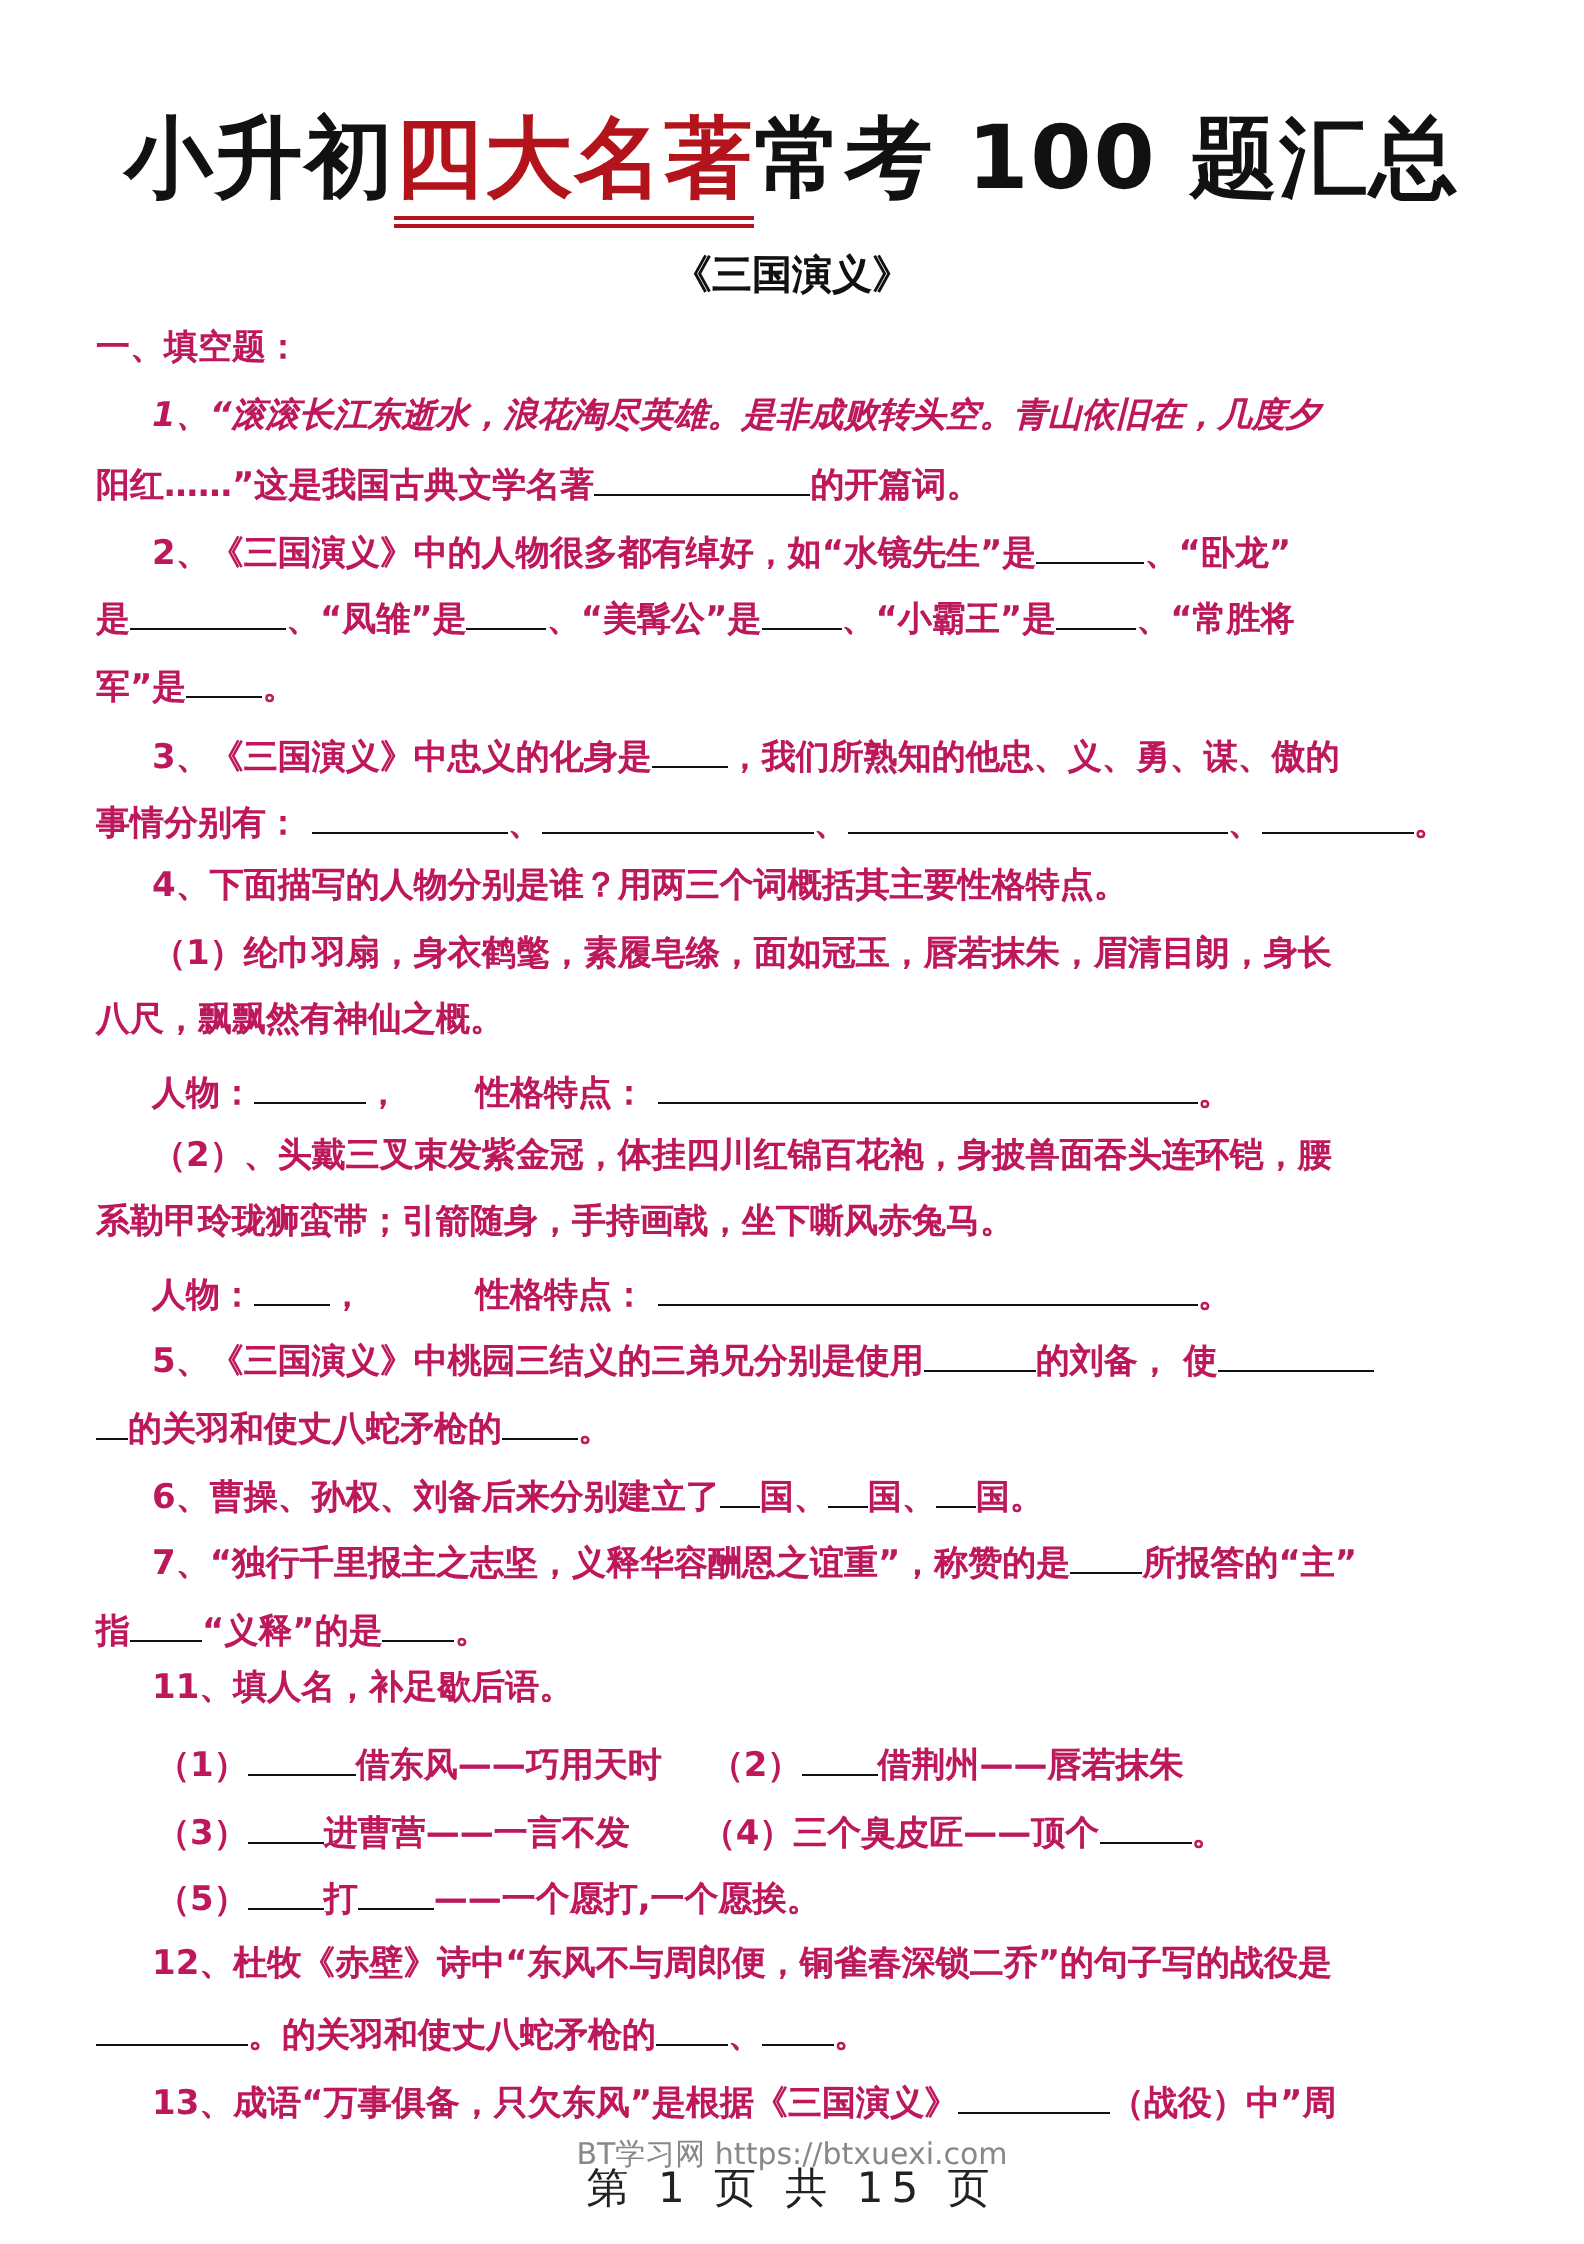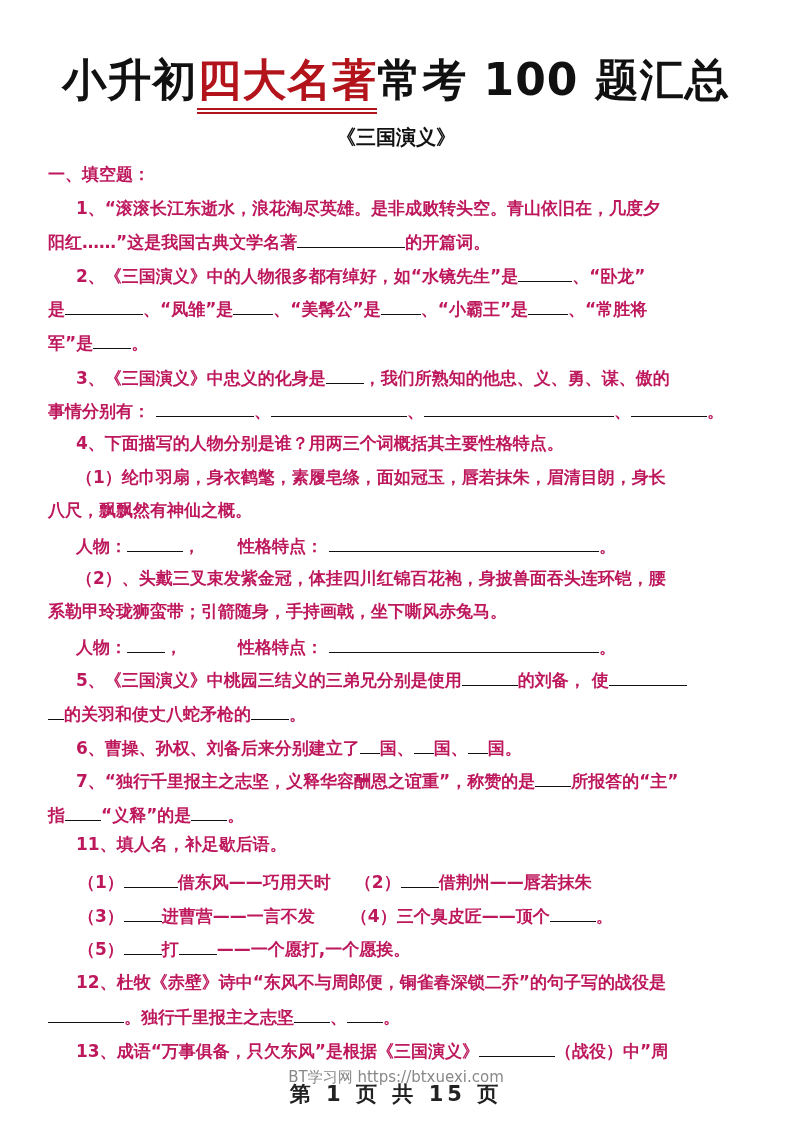--- a/index.html
+++ b/index.html
@@ -10,32 +10,32 @@
   .title .red { color: #b3141c; border-bottom: 6px double #b3141c; padding-bottom: 0px; font-family: Liberation Mono, monospace; }
   .subtitle { position: absolute; top: 122px; left: 0; width: 792px; text-align: center;
               font-size: 20px; font-weight: bold; line-height: 30px; }
   .line { position: absolute; left: 48px; width: 700px; font-size: 17px; font-weight: bold;
           line-height: 24px; white-space: nowrap; color: #be185d; }
   .ind { left: 76px; }
   .blank { display: inline-block; border-bottom: 1.5px solid #111; height: 18px; vertical-align: baseline; }
   .watermark { position: absolute; top: 1068px; left: 0; width: 792px; text-align: center;
                font-size: 15px; color: #888; font-family: "DejaVu Sans", sans-serif; }
   .footer { position: absolute; top: 1080px; left: 0; width: 792px; text-align: center;
-            font-size: 21px; font-weight: bold; color: #222; letter-spacing: 4px; }
+            font-size: 21px; font-weight: normal; color: #222; letter-spacing: 4px; }
 </style>
 </head>
 <body>
 
 <div class="title"><span>小升初</span><span class="red">四大名著</span><span>常考 100 题汇总</span></div>
 
 <div class="subtitle">《三国演义》</div>
 
 <div class="line" style="top:162px;">一、填空题：</div>
 
-<div class="line ind" style="top:196px;">1、“滚滚长江东逝水，浪花淘尽英雄。是非成败转头空。青山依旧在，几度夕</div>
+<div class="line ind" style="top:196px;font-style:italic;">1、“滚滚长江东逝水，浪花淘尽英雄。是非成败转头空。青山依旧在，几度夕</div>
 <div class="line" style="top:229px;"><span>阳红……”这是我国古典文学名著</span><span class="blank" style="width:108px"></span><span>的开篇词。</span></div>
 
 <div class="line ind" style="top:263px;"><span>2、《三国演义》中的人物很多都有绰好，如“水镜先生”是</span><span class="blank" style="width:54px"></span><span>、“卧龙”</span></div>
 <div class="line" style="top:296px;"><span>是</span><span class="blank" style="width:78px"></span><span>、“凤雏”是</span><span class="blank" style="width:40px"></span><span>、“美髯公”是</span><span class="blank" style="width:40px"></span><span>、“小霸王”是</span><span class="blank" style="width:40px"></span><span>、“常胜将</span></div>
 <div class="line" style="top:330px;"><span>军”是</span><span class="blank" style="width:38px"></span><span>。</span></div>
 
 <div class="line ind" style="top:365px;"><span>3、《三国演义》中忠义的化身是</span><span class="blank" style="width:38px"></span><span>，我们所熟知的他忠、义、勇、谋、傲的</span></div>
 <div class="line" style="top:398px;"><span>事情分别有：</span> <span class="blank" style="width:98px"></span><span>、</span><span class="blank" style="width:136px"></span><span>、</span><span class="blank" style="width:190px"></span><span>、</span><span class="blank" style="width:76px"></span><span>。</span></div>
 
 <div class="line ind" style="top:431px;">4、下面描写的人物分别是谁？用两三个词概括其主要性格特点。</div>
@@ -53,18 +53,18 @@
 
 <div class="line ind" style="top:768px;"><span>7、“独行千里报主之志坚，义释华容酬恩之谊重”，称赞的是</span><span class="blank" style="width:36px"></span><span>所报答的“主”</span></div>
 <div class="line" style="top:802px;"><span>指</span><span class="blank" style="width:36px"></span><span>“义释”的是</span><span class="blank" style="width:36px"></span><span>。</span></div>
 
 <div class="line ind" style="top:832px;">11、填人名，补足歇后语。</div>
 <div class="line" style="top:869px;left:78px;"><span>（1）</span><span class="blank" style="width:54px"></span><span>借东风——巧用天时</span><span style="display:inline-block;width:24px"></span><span>（2）</span><span class="blank" style="width:38px"></span><span>借荆州——唇若抹朱</span></div>
 <div class="line" style="top:903px;left:78px;"><span>（3）</span><span class="blank" style="width:38px"></span><span>进曹营——一言不发</span><span style="display:inline-block;width:36px"></span><span>（4）三个臭皮匠——顶个</span><span class="blank" style="width:46px"></span><span>。</span></div>
 <div class="line" style="top:936px;left:78px;"><span>（5）</span><span class="blank" style="width:38px"></span><span>打</span><span class="blank" style="width:38px"></span><span>——一个愿打,一个愿挨。</span></div>
 
 <div class="line ind" style="top:970px;">12、杜牧《赤壁》诗中“东风不与周郎便，铜雀春深锁二乔”的句子写的战役是</div>
-<div class="line" style="top:1004px;"><span class="blank" style="width:76px"></span><span>。独行千里报主之志坚</span><span class="blank" style="width:36px"></span><span>、</span><span class="blank" style="width:36px"></span><span>。</span></div>
+<div class="line" style="top:1004px;"><span class="blank" style="width:76px"></span><span>。的关羽和使丈八蛇矛枪的</span><span class="blank" style="width:36px"></span><span>、</span><span class="blank" style="width:36px"></span><span>。</span></div>
 
 <div class="line ind" style="top:1038px;"><span>13、成语“万事俱备，只欠东风”是根据《三国演义》</span><span class="blank" style="width:76px"></span><span>（战役）中”周</span></div>
 
 <div class="watermark">BT学习网 https://btxuexi.com</div>
 <div class="footer">第 1 页 共 15 页</div>
 
 </body></html>

